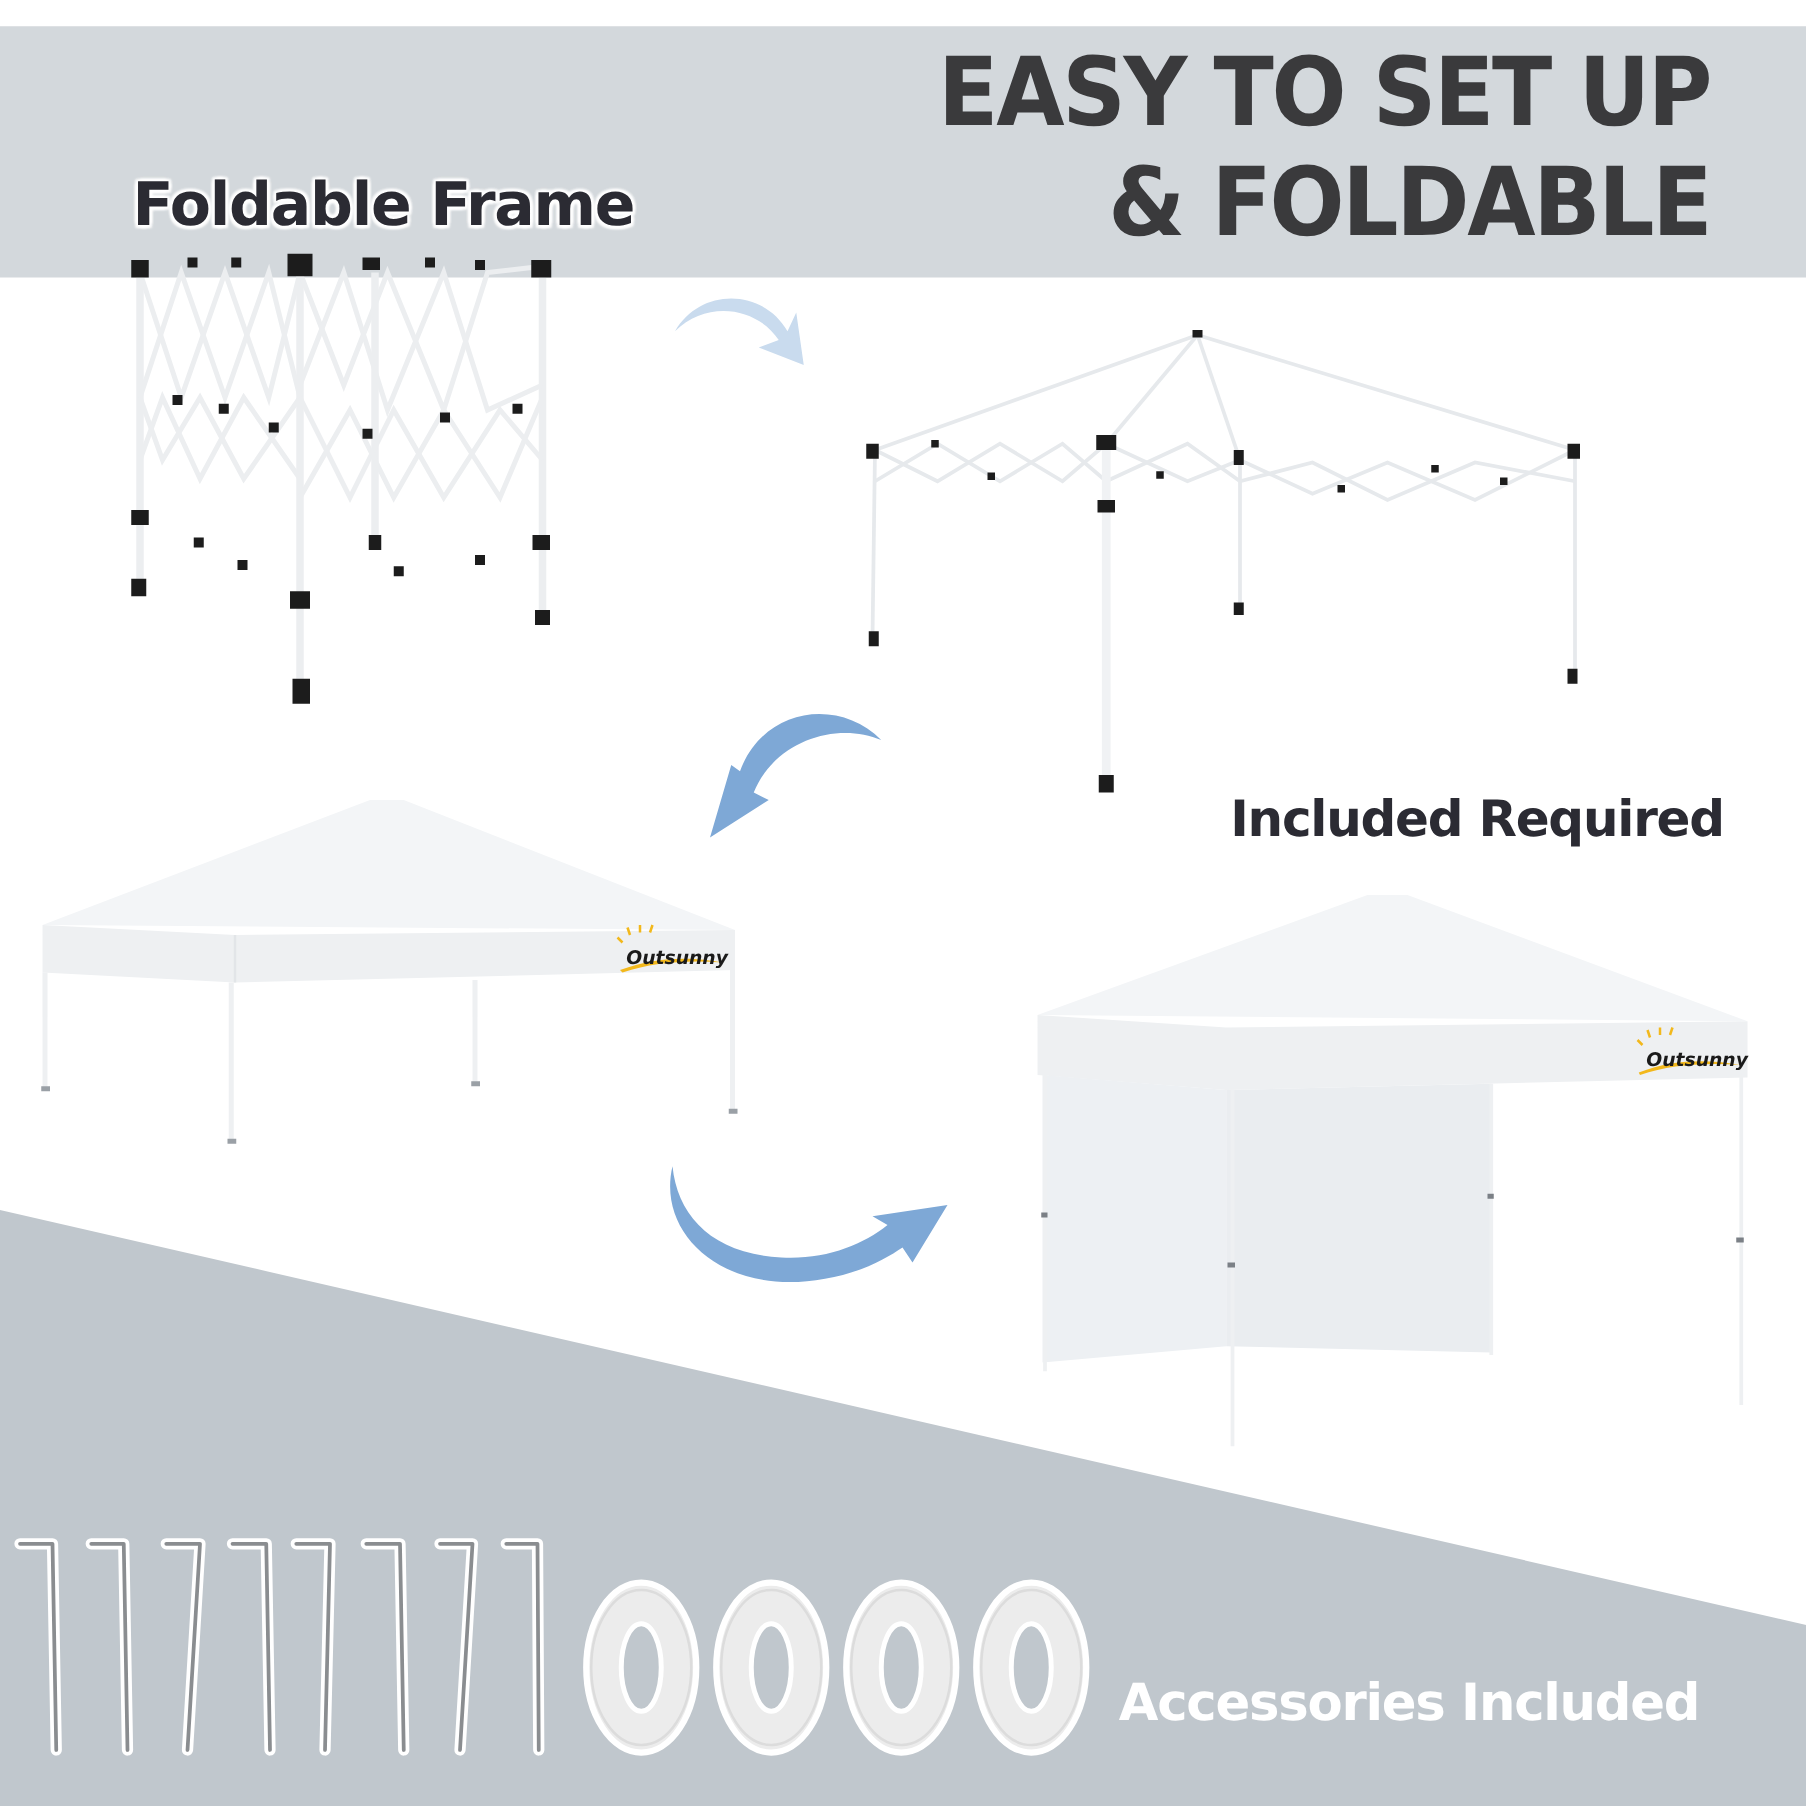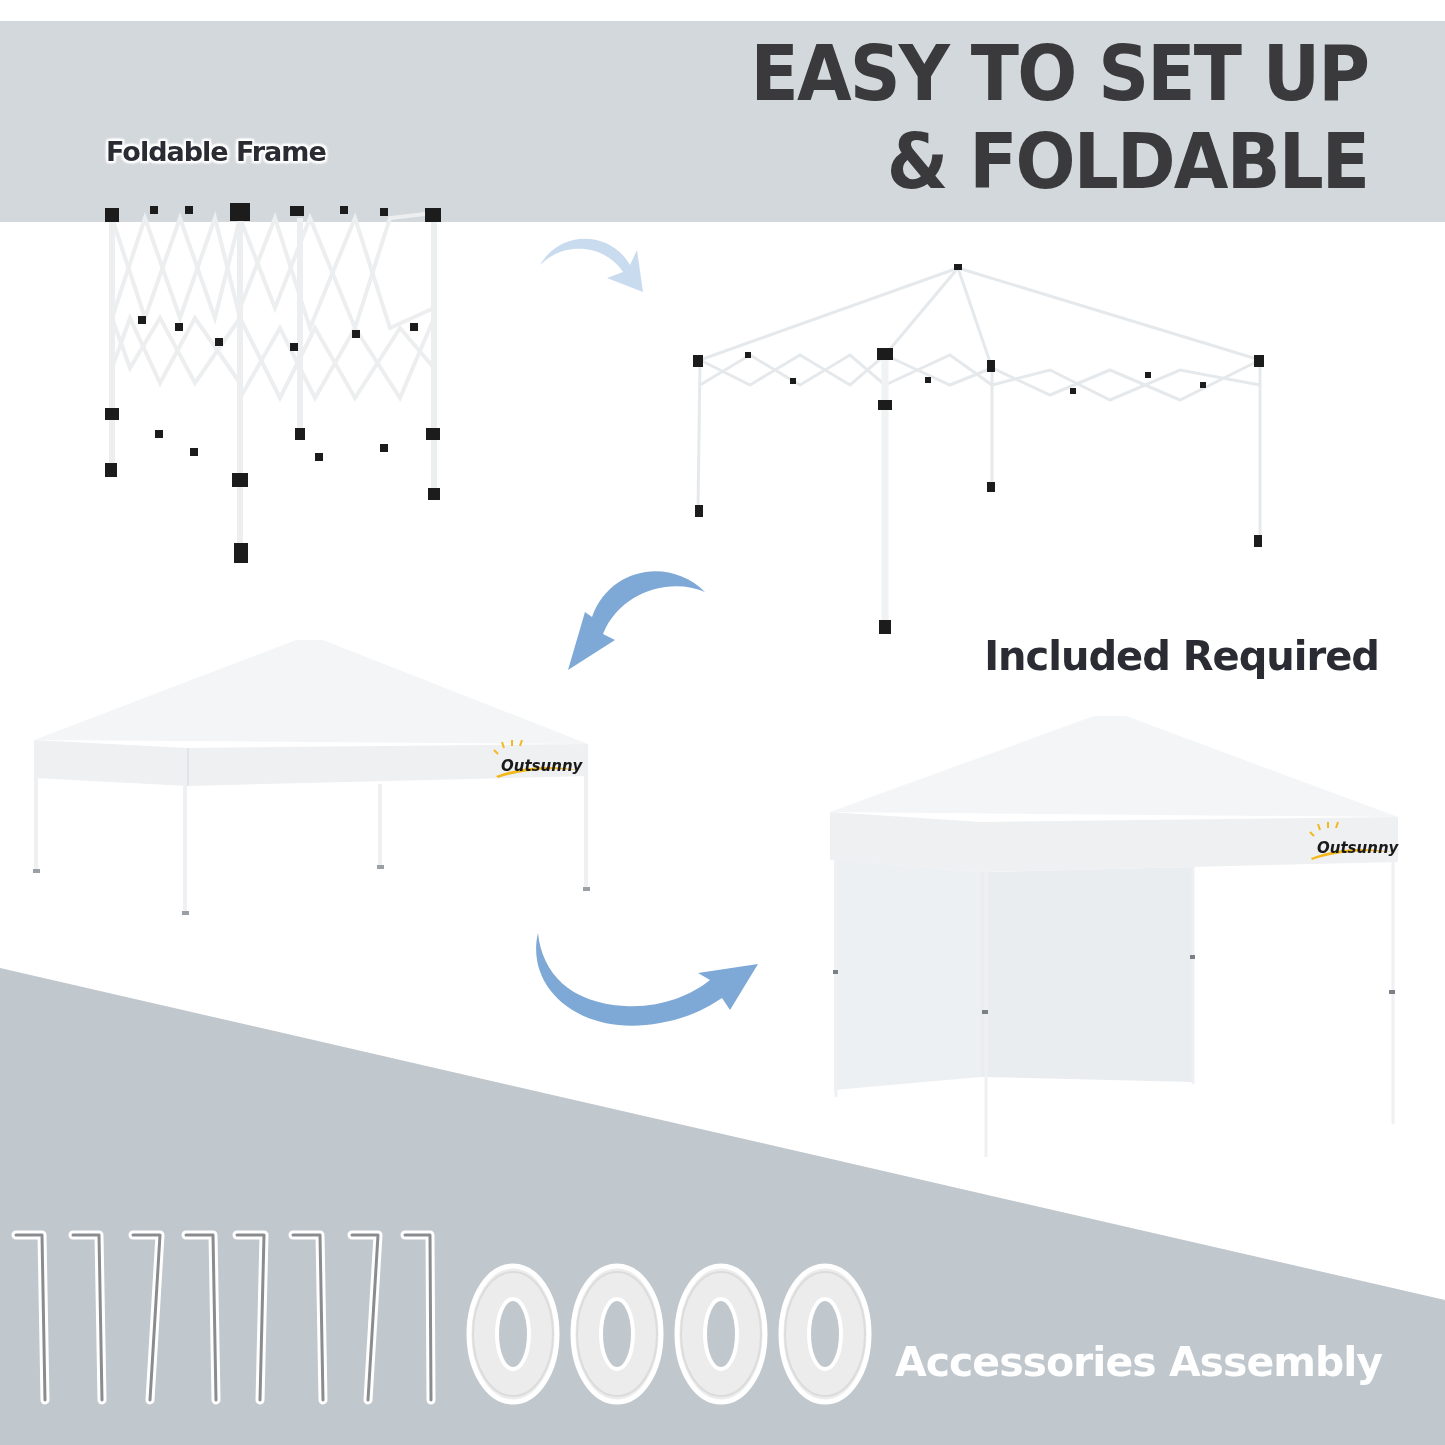--- a/index.html
+++ b/index.html
@@ -2,21 +2,21 @@
 <html><head>
   <meta charset="utf-8">
   <style>
     html, body { margin: 0; padding: 0; }
     body { width: 1445px; height: 1445px; position: relative; overflow: hidden; background: #ffffff; font-family: "Liberation Sans", sans-serif; }
     .abs { position: absolute; }
     .top-band { left: 0; top: 21px; width: 1445px; height: 201px; background: #d3d8dc; }
     .bottom-poly { left: 0; top: 0; width: 1445px; height: 1445px; }
     .headline { right: 77px; top: 30px; text-align: right; color: #3a3a3c; font-family: "DejaVu Sans", sans-serif; font-weight: bold; font-size: 76px; line-height: 88px; letter-spacing: -2px; transform: scaleX(0.93); transform-origin: right top; }
     .label-dark { color: #2b2b33; font-family: "DejaVu Sans", sans-serif; font-weight: bold; }
-    .foldable-label { left: 106px; top: 136px; font-size: 27px; letter-spacing: -1px; text-shadow: 0 0 4px #fff, 0 0 4px #fff, 0 0 4px #fff, 2px 2px 2px #fff, -2px -2px 2px #fff, 2px -2px 2px #fff, -2px 2px 2px #fff; }
+    .foldable-label { left: 106px; top: 136px; font-size: 48px; letter-spacing: -1px; text-shadow: 0 0 4px #fff, 0 0 4px #fff, 0 0 4px #fff, 2px 2px 2px #fff, -2px -2px 2px #fff, 2px -2px 2px #fff, -2px 2px 2px #fff; }
     .assembly-label { right: 66px; top: 633px; font-size: 40px; letter-spacing: -1px; }
     .accessories-label { left: 895px; top: 1338px; font-size: 41px; color: #ffffff; font-family: "DejaVu Sans", sans-serif; font-weight: bold; letter-spacing: -1px; }
     svg { display: block; }
     .brand { font-family: "DejaVu Sans", sans-serif; font-style: italic; font-weight: bold; fill: #1a1a1a; }
   </style>
 </head>
 <body>
 
 <div class="abs top-band"></div>
 <svg class="abs bottom-poly" viewBox="0 0 1445 1445" width="1445" height="1445">
@@ -225,13 +225,13 @@
       <ellipse rx="16" ry="35" fill="#c0c7cd" stroke="#ffffff" stroke-width="4"></ellipse>
     </g>
     <g transform="translate(360,72)">
       <ellipse rx="44" ry="68" fill="#ececec" stroke="#ffffff" stroke-width="5"></ellipse>
       <ellipse rx="40" ry="62" fill="none" stroke="#dcdcdc" stroke-width="2"></ellipse>
       <ellipse rx="16" ry="35" fill="#c0c7cd" stroke="#ffffff" stroke-width="4"></ellipse>
     </g>
   </g>
 </svg>
 
-<div class="abs accessories-label">Accessories Assembly</div>
+<div class="abs accessories-label">Accessories Included</div>
 
 </body></html>

